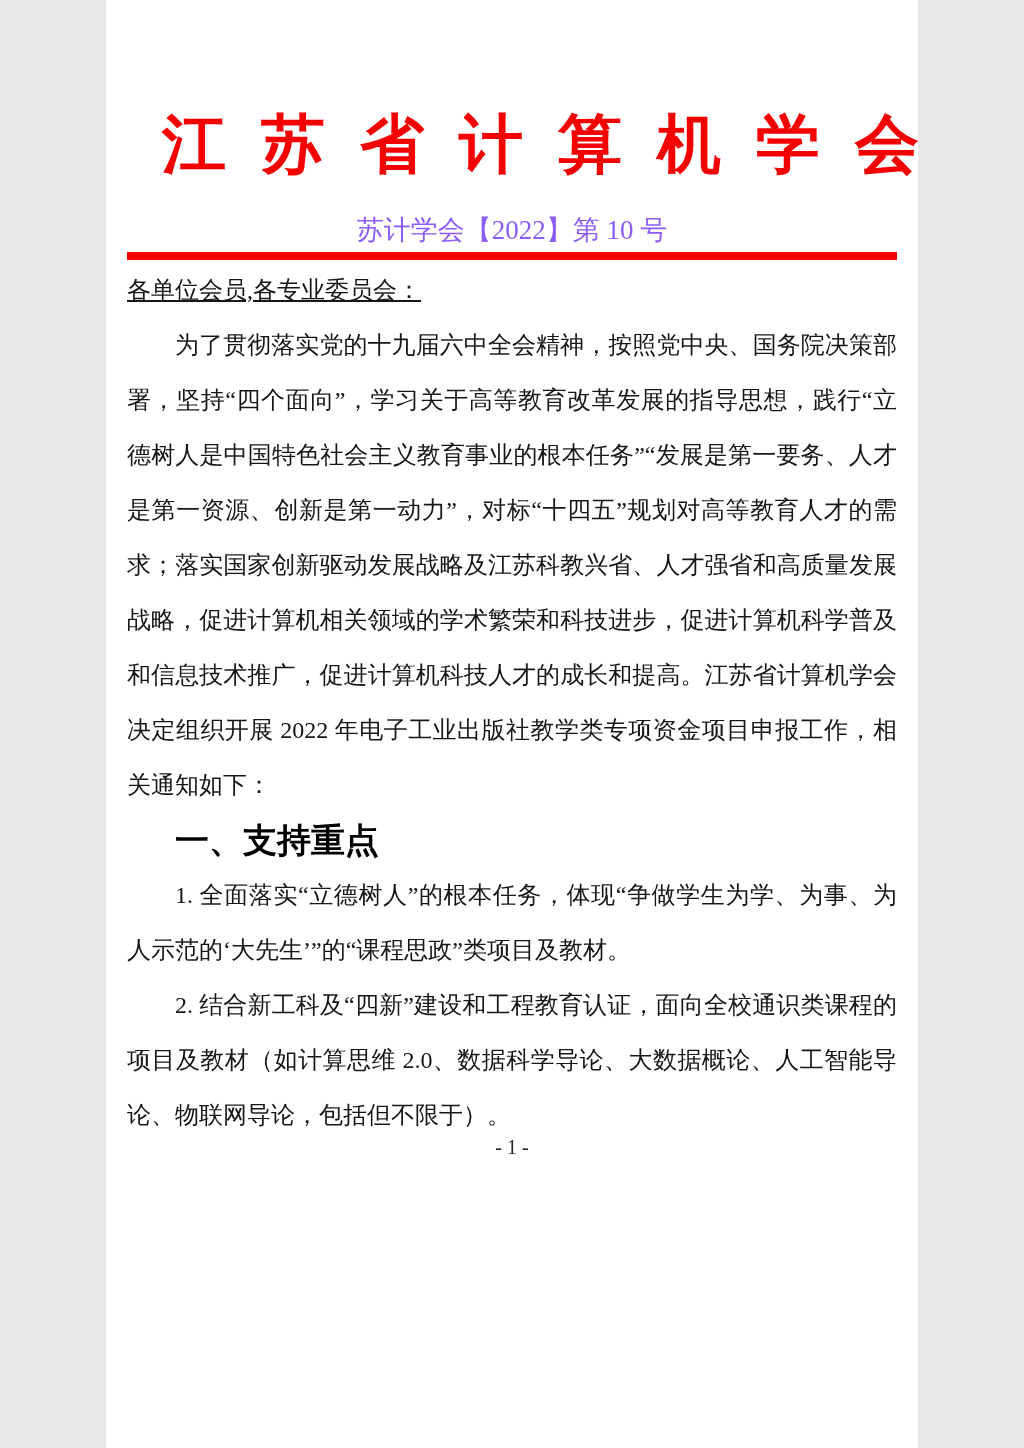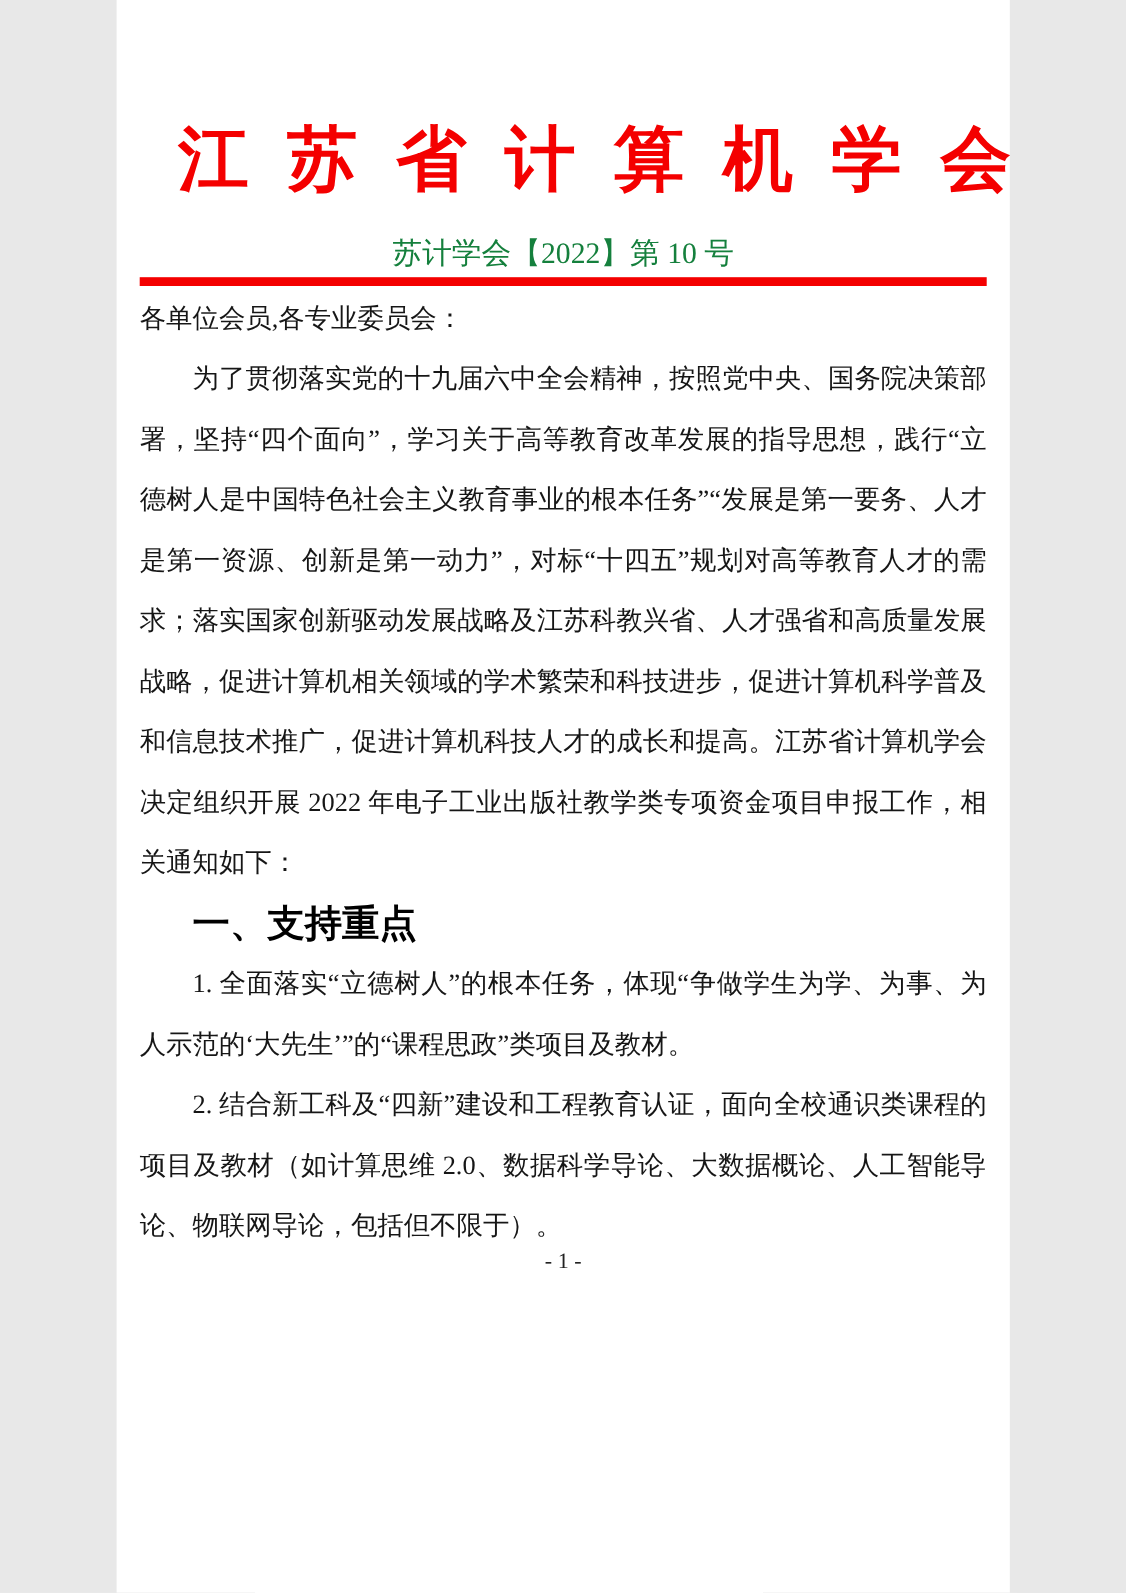--- a/index.html
+++ b/index.html
@@ -31,21 +31,21 @@
     text-align: center;
     letter-spacing: 35px;
     text-indent: 35px;
     white-space: nowrap;
   }
   .doc-number {
     margin-top: 36px;
     text-align: center;
     font-size: 27px;
     line-height: 33px;
-    color: #15803d;
+    color: #8b5cf6;
   }
   .red-rule {
     margin-top: 5px;
     height: 8px;
     background: #f40000;
   }
   
   .doc-title {
     margin: 49px -32px 0 -32px;
     font-family: "Liberation Sans", "DejaVu Sans", sans-serif;
@@ -63,20 +63,21 @@
     text-align: justify;
     color: #161616;
   }
   .body-text p {
     margin: 0;
     text-indent: 48px;
   }
   .body-text p.salutation {
     text-indent: 0;
     text-align: left;
+    text-decoration: underline;
   }
   .section-heading {
     margin: 0;
     text-indent: 48px;
     font-family: "Liberation Sans", "DejaVu Sans", sans-serif;
     font-weight: bold;
     font-size: 34px;
     line-height: 55px;
     color: #000000;
   }

